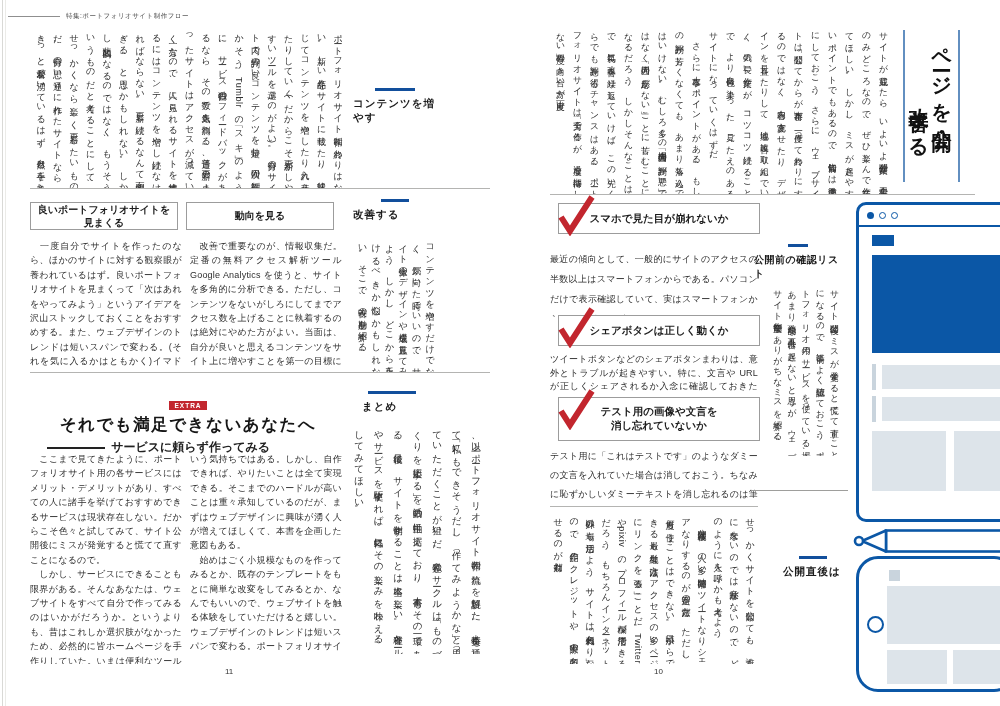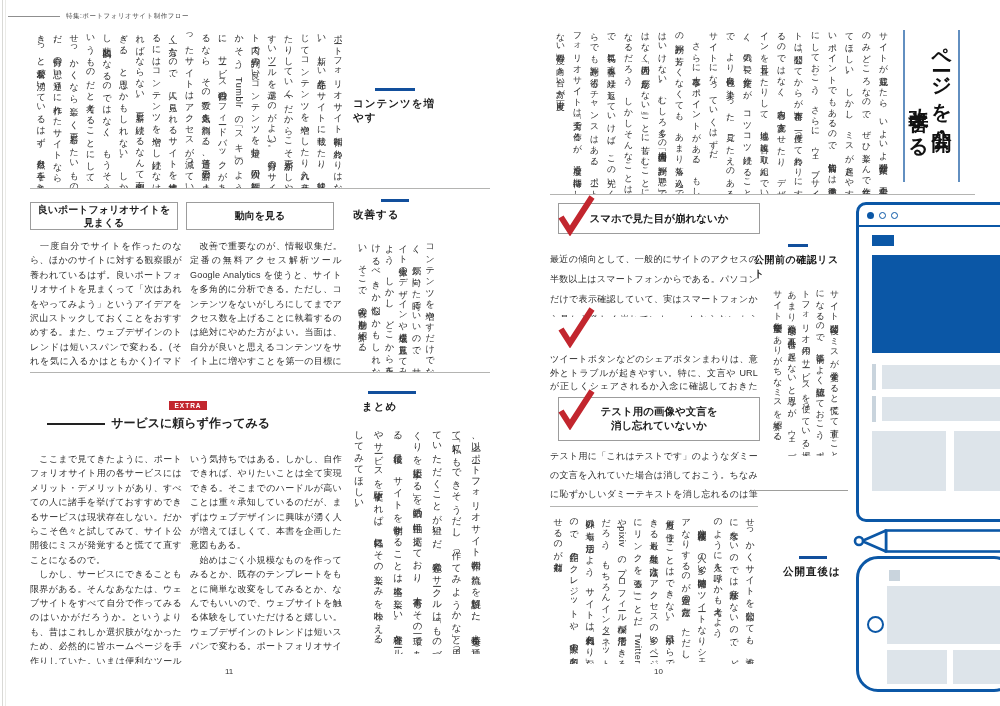--- a/index.html
+++ b/index.html
@@ -89,20 +89,21 @@
 
   <div class="abs hbody" style="left:30px;top:239px;width:152px;height:128px;">　一度自分でサイトを作ったのなら、ほかのサイトに対する観察眼が養われているはず。良いポートフォリオサイトを見まくって「次はあれをやってみよう」というアイデアを沢山ストックしておくことをおすすめする。また、ウェブデザインのトレンドは短いスパンで変わる。(それを気に入るかはともかく)イマドキっぽいデザインを把握しておくと、サイト制作の役に立つ。</div>
   <div class="abs hbody" style="left:190px;top:239px;width:152px;height:128px;">　改善で重要なのが、情報収集だ。定番の無料アクセス解析ツール Google Analytics を使うと、サイトを多角的に分析できる。ただし、コンテンツをないがしろにしてまでアクセス数を上げることに執着するのは絶対にやめた方がよい。当面は、自分が良いと思えるコンテンツをサイト上に増やすことを第一の目標にすべきだ。詳しい解析はある程度アクセスが伸びてきてからでよい。</div>
 
   <div class="abs v vbody" style="left:352px;top:238px;width:84px;height:134px;line-height:13.5px;">コンテンツを増やすだけでなく、気が向いた時でいいので、サイト全体のデザインや構成を見直してみよう。しかし、どこから手を付けるべきか悩むかもしれない。そこで、改善の勘所を紹介する。</div>
 
   <div class="hr" style="left:30px;top:372px;width:460px;"></div>
 
   <div class="extra-wrap" style="left:30px;top:394px;width:316px;">
     <span class="extra-badge">EXTRA</span>
+    <div class="extra-title">それでも満足できないあなたへ</div>
     <div class="extra-sub">
       <span class="dash"></span><span>サービスに頼らず作ってみる</span>
     </div>
   </div>
 
   <div class="abs hbody" style="left:30px;top:452px;width:152px;height:212px;">　ここまで見てきたように、ポートフォリオサイト用の各サービスにはメリット・デメリットがあり、すべての人に諸手を挙げておすすめできるサービスは現状存在しない。だからこそ色々と試してみて、サイト公開後にミスが発覚すると慌てて直すことになるので。
 　しかし、サービスにできることも限界がある。そんなあなたは、ウェブサイトをすべて自分で作ってみるのはいかがだろうか。というよりも、昔はこれしか選択肢がなかったため、必然的に皆ホームページを手作りしていた。いまは便利なツールが揃っているから、積極的にそれらを利用したらよい、と</div>
   <div class="abs hbody" style="left:190px;top:452px;width:152px;height:200px;">いう気持ちではある。しかし、自作できれば、やりたいことは全て実現できる。そこまでのハードルが高いことは重々承知しているのだが、まずはウェブデザインに興味が湧く人が増えてほしくて、本書を企画した意図もある。
 　始めはごく小規模なものを作ってみるとか、既存のテンプレートをもとに簡単な改変をしてみるとか、なんでもいいので、ウェブサイトを触る体験をしていただけると嬉しい。ウェブデザインのトレンドは短いスパンで変わる。ポートフォリオサイトは、その練習にうってつけの題材だ。</div>
 
@@ -130,20 +131,21 @@
       </svg>
   </div>
   <div class="check-box" style="left:558px;top:203px;width:200px;height:29px;">スマホで見た目が崩れないか</div>
   <div class="abs hbody" style="left:550px;top:249px;width:208px;height:68px;line-height:20px;">最近の傾向として、一般的にサイトのアクセスの半数以上はスマートフォンからである。パソコンだけで表示確認していて、実はスマートフォンから見たら激しく崩れていた……とならないように、必ず実機で検証することをおすすめする。</div>
 
   <div class="check-mark" style="left:556px;top:306px;">
     <svg width="40" height="42" viewBox="0 0 40 42">
         <path d="M5 23 L14 37 L36 3" fill="none" stroke="#c2262e" stroke-width="6"></path>
       </svg>
   </div>
+  <div class="check-box" style="left:558px;top:315px;width:200px;height:29px;">シェアボタンは正しく動くか</div>
   <div class="abs hbody" style="left:550px;top:353px;width:208px;height:42px;line-height:13.6px;">ツイートボタンなどのシェアボタンまわりは、意外とトラブルが起きやすい。特に、文言や URL が正しくシェアされるか入念に確認しておきたい。</div>
 
   <div class="check-mark" style="left:556px;top:388px;">
     <svg width="40" height="42" viewBox="0 0 40 42">
         <path d="M5 23 L14 37 L36 3" fill="none" stroke="#c2262e" stroke-width="6"></path>
       </svg>
   </div>
   <div class="check-box" style="left:558px;top:397px;width:200px;height:42px;">テスト用の画像や文言を
 消し忘れていないか</div>
   <div class="abs hbody" style="left:550px;top:447px;width:208px;height:56px;line-height:19px;">テスト用に「これはテストです」のようなダミーの文言を入れていた場合は消しておこう。ちなみに恥ずかしいダミーテキストを消し忘れるのは筆者もよくある。</div>

